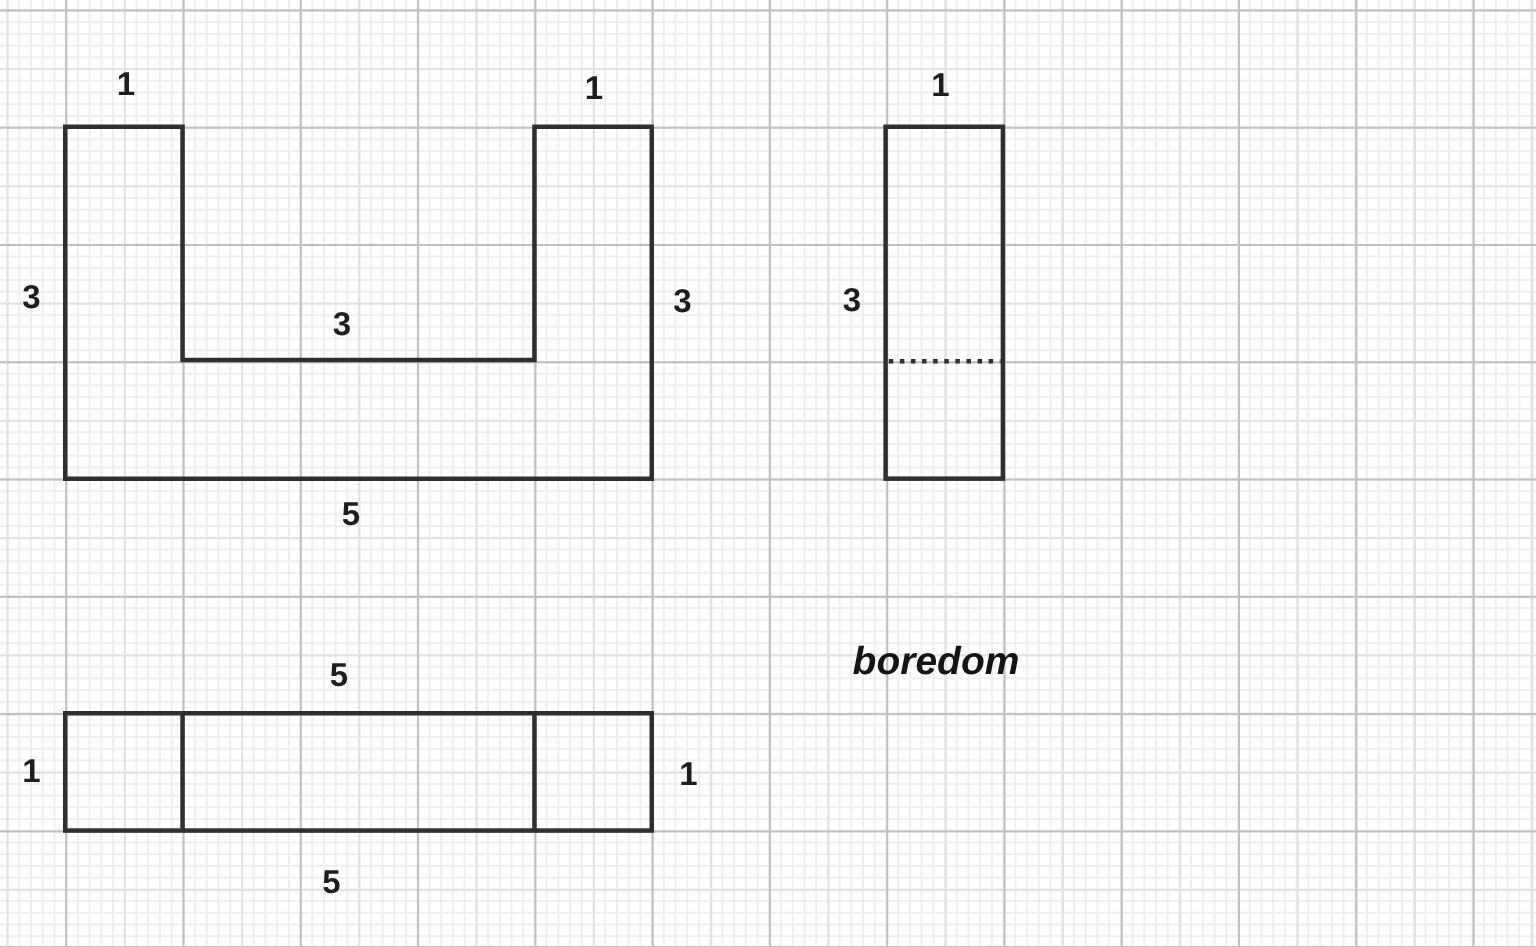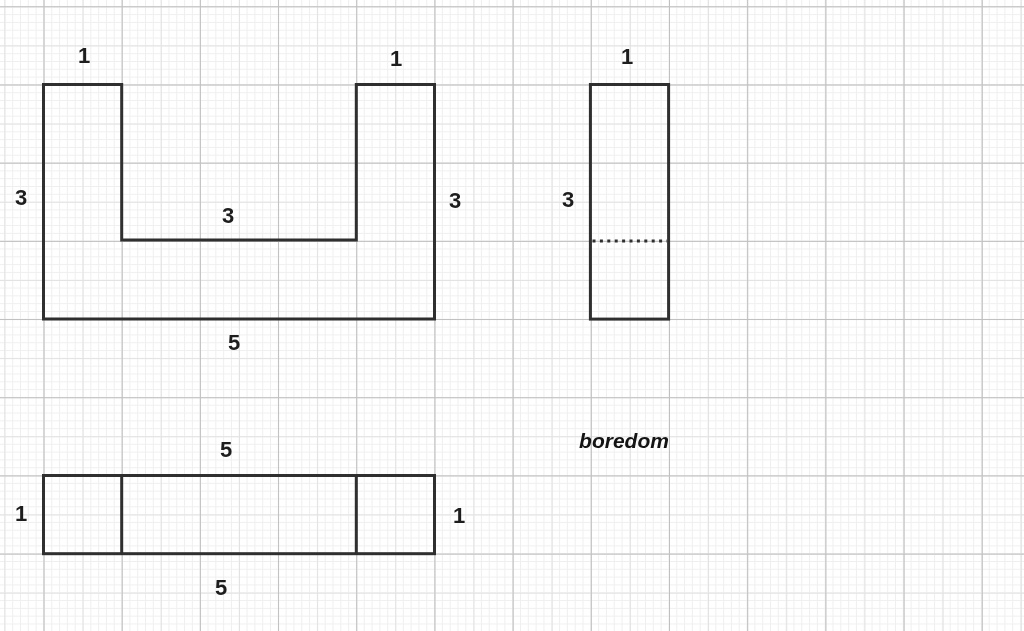--- a/index.html
+++ b/index.html
@@ -53,21 +53,21 @@
     line-height: 1;
     color: #1d1d1d;
     white-space: nowrap;
   }
   .annotation {
     position: absolute;
     transform: translate(-50%, -50%);
     font-family: "Liberation Sans", sans-serif;
     font-weight: bold;
     font-style: italic;
-    font-size: 21px;
+    font-size: 26px;
     line-height: 1;
     color: #141414;
     white-space: nowrap;
   }
 </style>
 </head>
 <body>
 
 <div id="screen">
 

